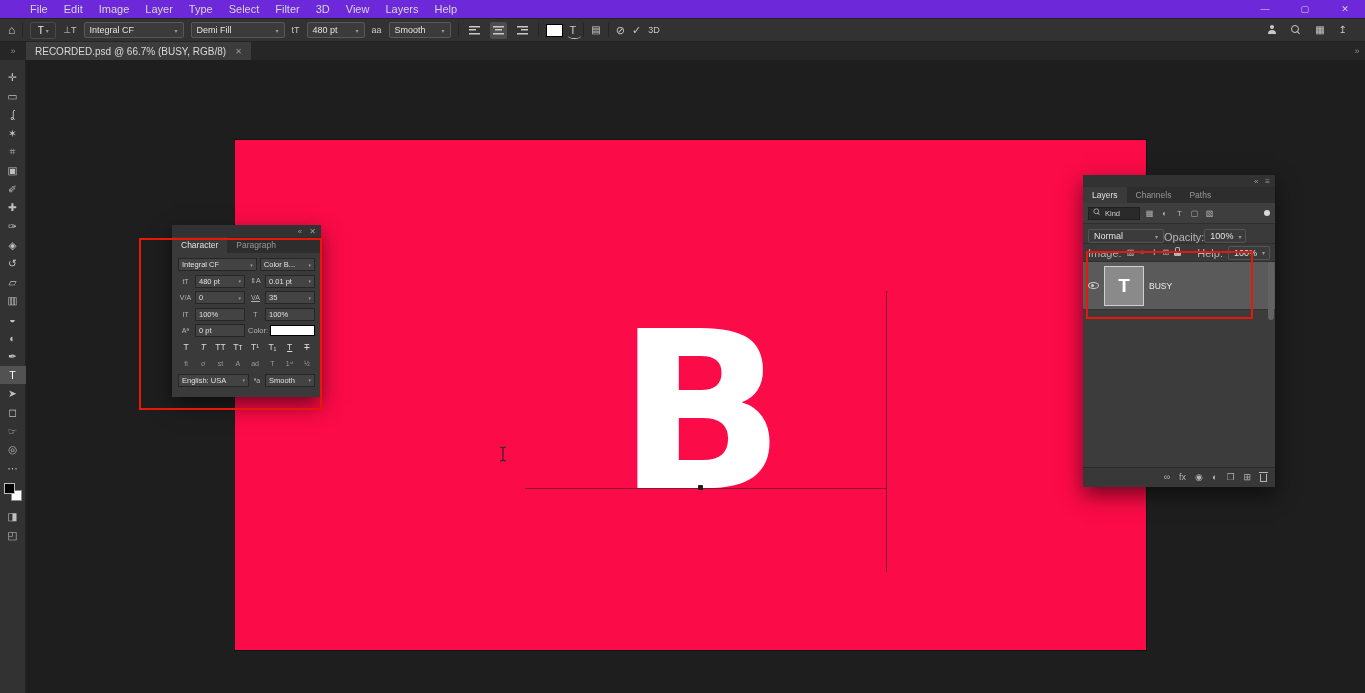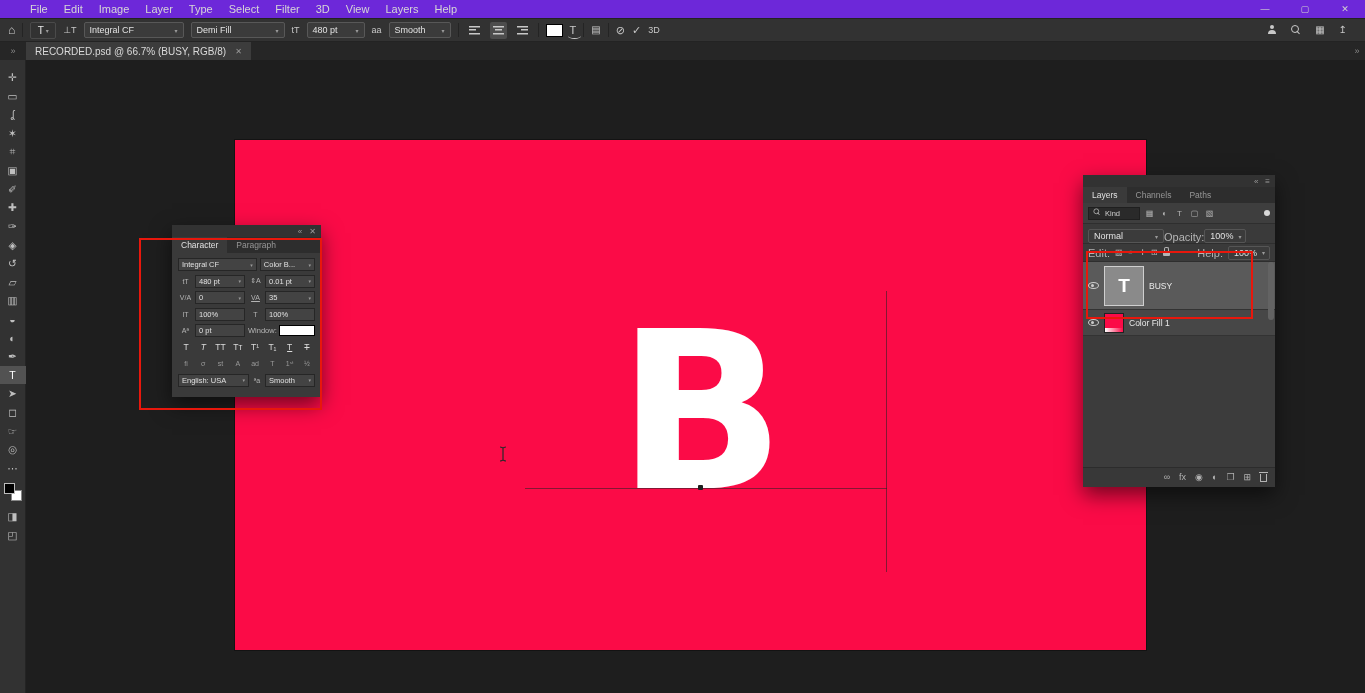--- a/index.html
+++ b/index.html
@@ -326,21 +326,21 @@
         </div>
       </div>
       <div class="char-row">
         <div class="half">
           <span class="mini-icon">Aª</span>
           <div class="field">
             <span>0 pt</span>
           </div>
         </div>
         <div class="half">
-          <span class="cp-label">Window:</span>
+          <span class="cp-label">Color:</span>
           <span class="color-swatch"></span>
         </div>
       </div>
       <div class="fmt-row">
         <span class="fmt-btn">T</span>
         <span class="fmt-btn i">T</span>
         <span class="fmt-btn">TT</span>
         <span class="fmt-btn">Tᴛ</span>
         <span class="fmt-btn">T¹</span>
         <span class="fmt-btn">T₁</span>
@@ -398,45 +398,38 @@
         <span>Normal</span>
         <span class="caret">▾</span>
       </div>
       <span class="lp-label">Opacity:</span>
       <div class="combo w-pct">
         <span>100%</span>
         <span class="caret">▾</span>
       </div>
     </div>
     <div class="lp-lock">
-      <span class="lp-label">Edit:</span>
+      <span class="lp-label">Image:</span>
       <span class="lock-icon">▨</span>
       <span class="lock-icon">✑</span>
       <span class="lock-icon">✛</span>
       <span class="lock-icon">⊞</span>
       <span class="padlock"></span>
       <span class="lp-label" style="margin-left:auto">Help:</span>
       <div class="combo w-pct">
         <span>100%</span>
         <span class="caret">▾</span>
       </div>
     </div>
     <div class="layer-list">
       <div class="layer-row selected">
         <span class="eye"></span>
         <span class="t-thumb">T</span>
         <span class="layer-name">BUSY</span>
       </div>
-      <div class="layer-row fillrow">
-        <span class="eye"></span>
-        <span class="fill-thumb" style="background: rgb(251, 11, 71);">
-            <span class="strip"></span>
-          </span>
-        <span class="layer-name">Color Fill 1</span>
-      </div>
       <div class="lp-scroll"></div>
     </div>
     <div class="lp-bottom">
       <span class="b-icon">∞</span>
       <span class="b-icon" style="">fx</span>
       <span class="b-icon">◉</span>
       <span class="b-icon">◐</span>
       <span class="b-icon">❐</span>
       <span class="b-icon">⊞</span>
       <span class="trash"></span>

